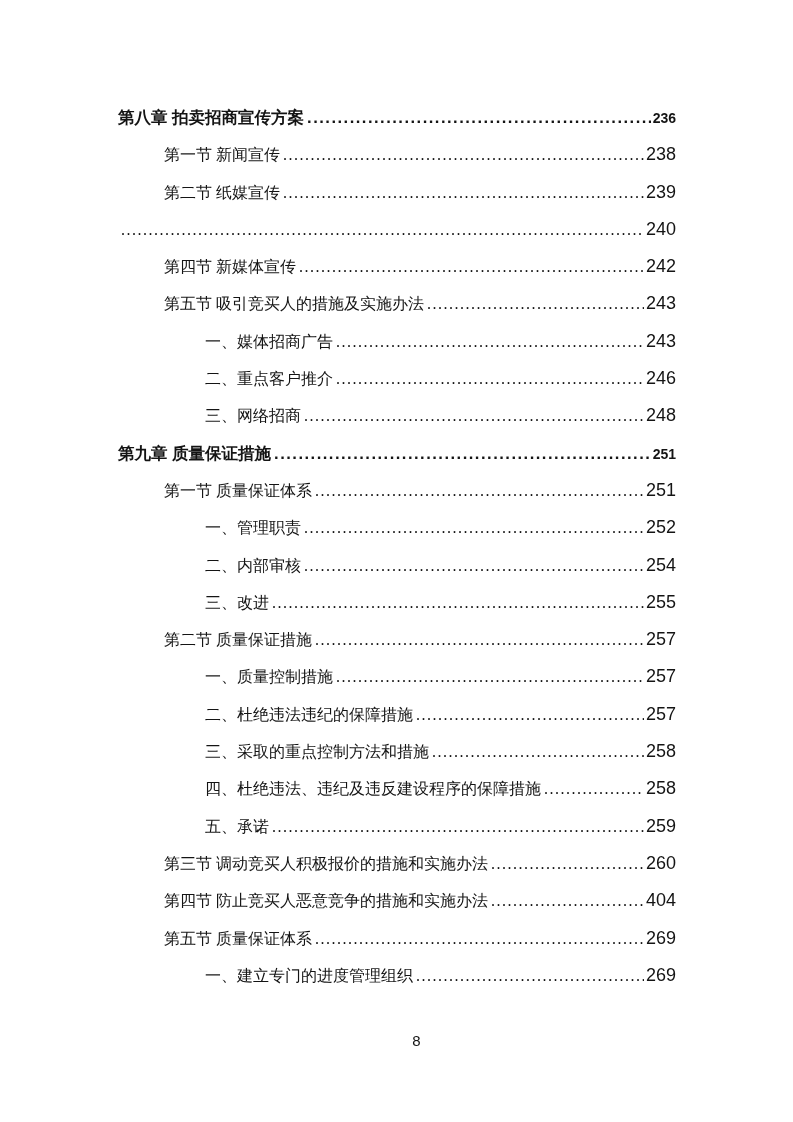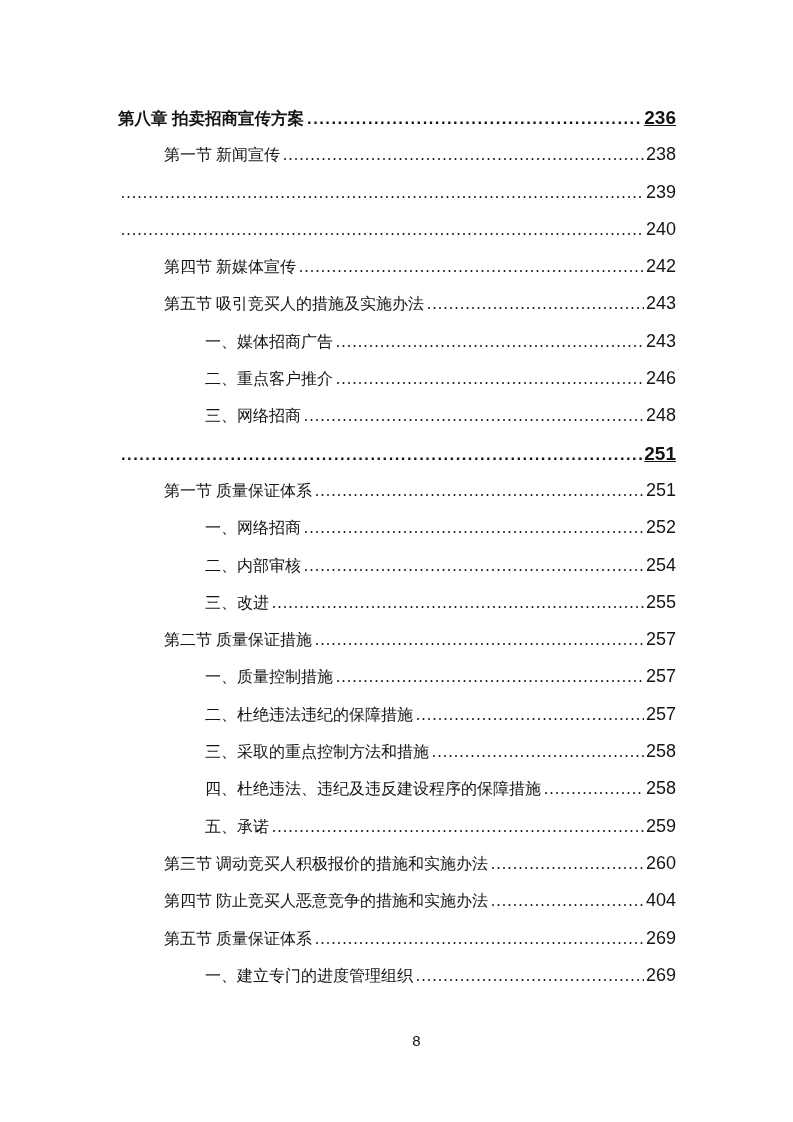--- a/index.html
+++ b/index.html
@@ -40,21 +40,21 @@
     white-space: nowrap;
     letter-spacing: 1.5px;
     margin: 0 2px 0 3px;
     min-width: 10px;
   }
   .pagenum {
     font-family: "Liberation Sans", "DejaVu Sans", sans-serif;
     font-size: 18px;
     white-space: nowrap;
   }
-  .row.lvl0 .pagenum { font-weight: 700; font-size: 19px; text-decoration: underline; }
+  .row.lvl0 .pagenum { font-weight: 700; font-size: 14px; }
   .footer {
     position: absolute;
     top: 1030px;
     left: 20px;
     width: 793px;
     text-align: center;
     font-family: "Liberation Sans", "DejaVu Sans", sans-serif;
     font-size: 15px;
     line-height: 22px;
     color: #141414;
@@ -69,20 +69,21 @@
     <span class="title">第八章 拍卖招商宣传方案</span>
     <span class="dots">........................................................................................................................................................................................................</span>
     <span class="pagenum">236</span>
   </div>
       <div class="row lvl1">
     <span class="title">第一节 新闻宣传</span>
     <span class="dots">........................................................................................................................................................................................................</span>
     <span class="pagenum">238</span>
   </div>
       <div class="row lvl1">
+    <span class="title">第二节 纸媒宣传</span>
     <span class="dots">........................................................................................................................................................................................................</span>
     <span class="pagenum">239</span>
   </div>
       <div class="row lvl1">
     <span class="dots">........................................................................................................................................................................................................</span>
     <span class="pagenum">240</span>
   </div>
       <div class="row lvl1">
     <span class="title">第四节 新媒体宣传</span>
     <span class="dots">........................................................................................................................................................................................................</span>
@@ -102,30 +103,31 @@
     <span class="title">二、重点客户推介</span>
     <span class="dots">........................................................................................................................................................................................................</span>
     <span class="pagenum">246</span>
   </div>
       <div class="row lvl2">
     <span class="title">三、网络招商</span>
     <span class="dots">........................................................................................................................................................................................................</span>
     <span class="pagenum">248</span>
   </div>
       <div class="row lvl0">
+    <span class="title">第九章 质量保证措施</span>
     <span class="dots">........................................................................................................................................................................................................</span>
     <span class="pagenum">251</span>
   </div>
       <div class="row lvl1">
     <span class="title">第一节 质量保证体系</span>
     <span class="dots">........................................................................................................................................................................................................</span>
     <span class="pagenum">251</span>
   </div>
       <div class="row lvl2">
-    <span class="title">一、网络招商</span>
+    <span class="title">一、管理职责</span>
     <span class="dots">........................................................................................................................................................................................................</span>
     <span class="pagenum">252</span>
   </div>
       <div class="row lvl2">
     <span class="title">二、内部审核</span>
     <span class="dots">........................................................................................................................................................................................................</span>
     <span class="pagenum">254</span>
   </div>
       <div class="row lvl2">
     <span class="title">三、改进</span>

